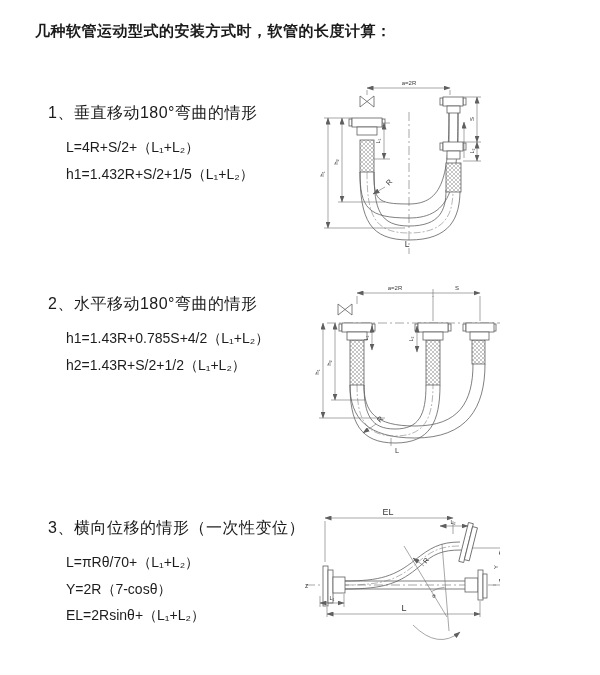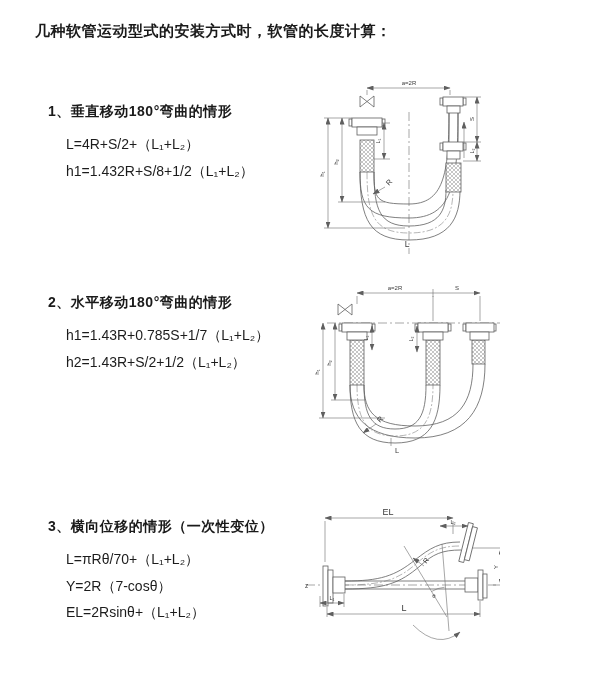--- a/index.html
+++ b/index.html
@@ -1,46 +1,46 @@
 <!DOCTYPE html>
 <html><head>
 <meta charset="utf-8">
 <style>
   html,body{margin:0;padding:0;background:#ffffff;}
   .page{position:relative;width:500px;height:675px;background:#ffffff;overflow:hidden;
         font-family:"Liberation Sans","DejaVu Sans",sans-serif;color:#1a1a1a;}
   .doc-title{position:absolute;left:35px;top:22px;font-size:15px;font-weight:bold;letter-spacing:.5px;}
   .section{position:absolute;left:48px;}
-  .sec-head{font-size:14px;font-weight:bold;letter-spacing:.5px;margin:0 0 10px 0;}
+  .sec-head{font-size:16px;font-weight:normal;letter-spacing:.5px;margin:0 0 10px 0;}
   .formula{font-size:14px;line-height:26.5px;padding-left:18px;color:#1c1c1c;white-space:pre;}
   .diagram{position:absolute;}
   svg text{font-family:"Liberation Sans","DejaVu Sans",sans-serif;fill:#3a3a3a;}
   .ln{stroke:#5f5f5f;stroke-width:.8;fill:none;}
   .thin{stroke:#6b6b6b;stroke-width:.6;fill:none;}
   .cl{stroke:#6b6b6b;stroke-width:.6;fill:none;stroke-dasharray:9 3 2 3;}
   .hcl{stroke:#777;stroke-width:.55;fill:none;stroke-dasharray:7 2 2 2;}
   .fit{fill:#ffffff;stroke:#5f5f5f;stroke-width:.8;}
   .dimt{font-size:6px;}
 </style>
 </head>
 <body>
 
 <div class="page">
 
   <div class="doc-title">几种软管运动型式的安装方式时，软管的长度计算：</div>
 
   <div class="section" style="top:103px;">
     <div class="sec-head">1、垂直移动180°弯曲的情形</div>
     <div class="formula">L=4R+S/2+（L₁+L₂）</div>
-    <div class="formula">h1=1.432R+S/8+1/2（L₁+L₂）</div>
+    <div class="formula">h1=1.432R+S/2+1/5（L₁+L₂）</div>
   </div>
 
   <div class="section" style="top:294px;">
     <div class="sec-head">2、水平移动180°弯曲的情形</div>
-    <div class="formula">h1=1.43R+0.785S+1/7（L₁+L₂）</div>
+    <div class="formula">h1=1.43R+0.785S+4/2（L₁+L₂）</div>
     <div class="formula">h2=1.43R+S/2+1/2（L₁+L₂）</div>
   </div>
 
   <div class="section" style="top:518px;">
     <div class="sec-head">3、横向位移的情形（一次性变位）</div>
     <div class="formula">L=πRθ/70+（L₁+L₂）</div>
     <div class="formula">Y=2R（7-cosθ）</div>
     <div class="formula">EL=2Rsinθ+（L₁+L₂）</div>
   </div>
 

